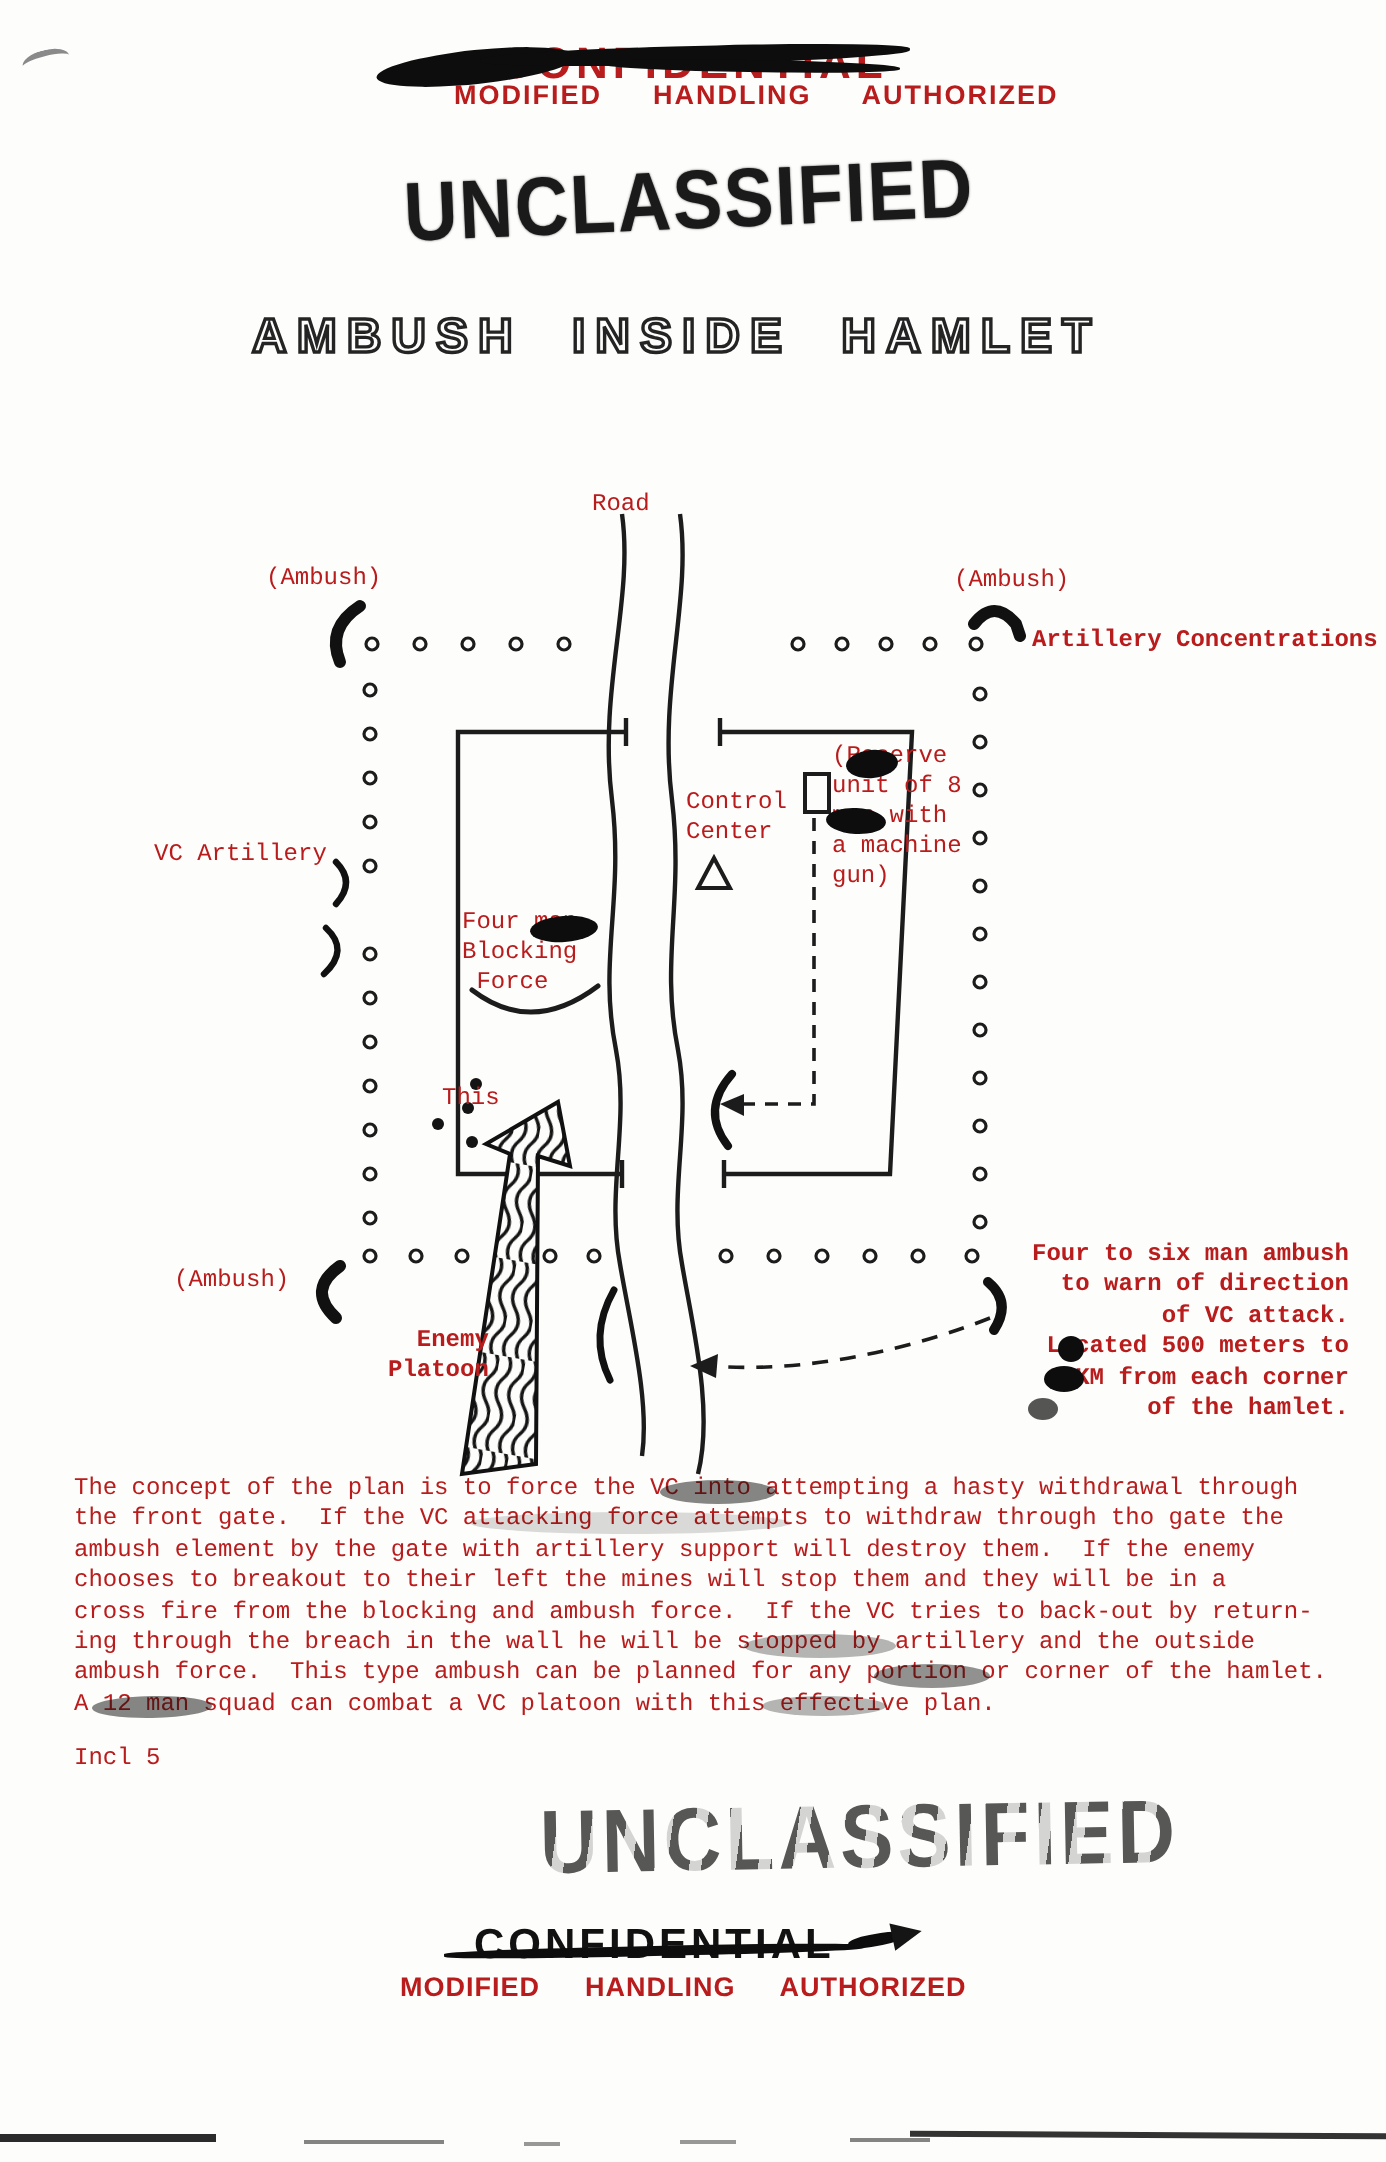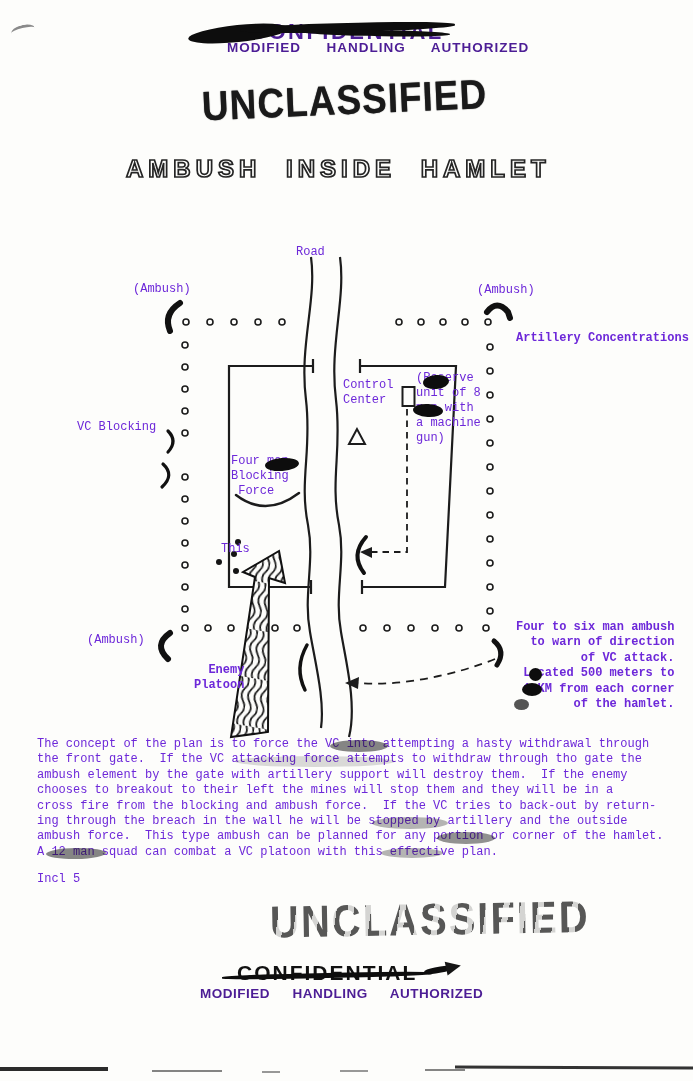--- a/index.html
+++ b/index.html
@@ -1,24 +1,24 @@
 <!DOCTYPE html>
 <html><head>
 <meta charset="utf-8">
 <style>
   html,body{margin:0;padding:0;}
   body{width:693px;height:1081px;background:#fdfdfb;overflow:hidden;position:relative;
        font-family:"Liberation Sans",sans-serif;}
   
   .mono{position:absolute;font-family:"Liberation Mono",monospace;font-size:12px;
-        line-height:15.4px;color:#6d28d9;white-space:pre;z-index:4;font-weight:bold;}
+        line-height:15.4px;color:#b91c1c;white-space:pre;z-index:4;font-weight:bold;}
   .mono.light{font-weight:normal;}
   
   .stamp{position:absolute;font-family:"Liberation Sans",sans-serif;font-weight:bold;
-         color:#4c1d95;z-index:5;white-space:pre;}
+         color:#b91c1c;z-index:5;white-space:pre;}
   .conf-top{left:250px;top:19px;font-size:22px;letter-spacing:2.5px;}
   .mod-top{left:227px;top:40px;font-size:13.5px;letter-spacing:1px;word-spacing:8px;}
   .unclass-top{left:202px;top:86px;font-size:37px;letter-spacing:1px;color:#1a1a1a;
         transform:rotate(-2.5deg) scaleY(1.12);transform-origin:left center;
         text-shadow:0 0 1px #444;}
   .unclass-bottom{left:270px;top:900px;font-size:40px;letter-spacing:2px;color:#333;
         opacity:.82;transform:rotate(-1deg) scaleY(1.12);transform-origin:left center;
         -webkit-mask-image:repeating-linear-gradient(100deg,#000 0 11px,rgba(0,0,0,.25) 11px 17px);
         mask-image:repeating-linear-gradient(100deg,#000 0 11px,rgba(0,0,0,.25) 11px 17px);}
   .conf-bottom{left:237px;top:961px;font-size:21px;letter-spacing:2px;color:#111;}
@@ -157,23 +157,23 @@
   <polygon points="279,551 285,583 269,578 268,732 231,737 255,577 243,572" fill="url(#grain)" stroke="#111" stroke-width="2"></polygon>
 
   <path d="M307,645 Q294,668 305,690" fill="none" stroke="#111" stroke-width="3.5" stroke-linecap="round"></path>
   <path d="M495,659 C460,673 405,687 357,683" fill="none" stroke="#1c1c1c" stroke-width="1.8" stroke-dasharray="8 6"></path>
   <polygon points="345,683 359,677 358,689" fill="#1c1c1c"></polygon>
 </svg>
 
 <div class="mono light" style="left:296px;top:245px;">Road</div>
 <div class="mono light" style="left:133px;top:282px;">(Ambush)</div>
 <div class="mono light" style="left:477px;top:283px;">(Ambush)</div>
-<div class="mono" style="left:516px;top:331px;">Artillery Concentrations</div>
-<div class="mono light" style="left:77px;top:420px;">VC Blocking</div>
-<div class="mono light" style="left:343px;top:378px;line-height:15px;">Control
+<div class="mono" style="left:516px;top:313px;">Artillery Concentrations</div>
+<div class="mono light" style="left:77px;top:420px;">VC Artillery</div>
+<div class="mono light" style="left:343px;top:394px;line-height:15px;">Control
 Center</div>
 <div class="mono light" style="left:416px;top:371px;line-height:15px;">(Reserve
 unit of 8
 men with
 a machine
 gun)</div>
 <div class="mono light" style="left:231px;top:454px;line-height:15px;">Four man
 Blocking
  Force</div>
 <div class="mono light" style="left:221px;top:542px;">This</div>

